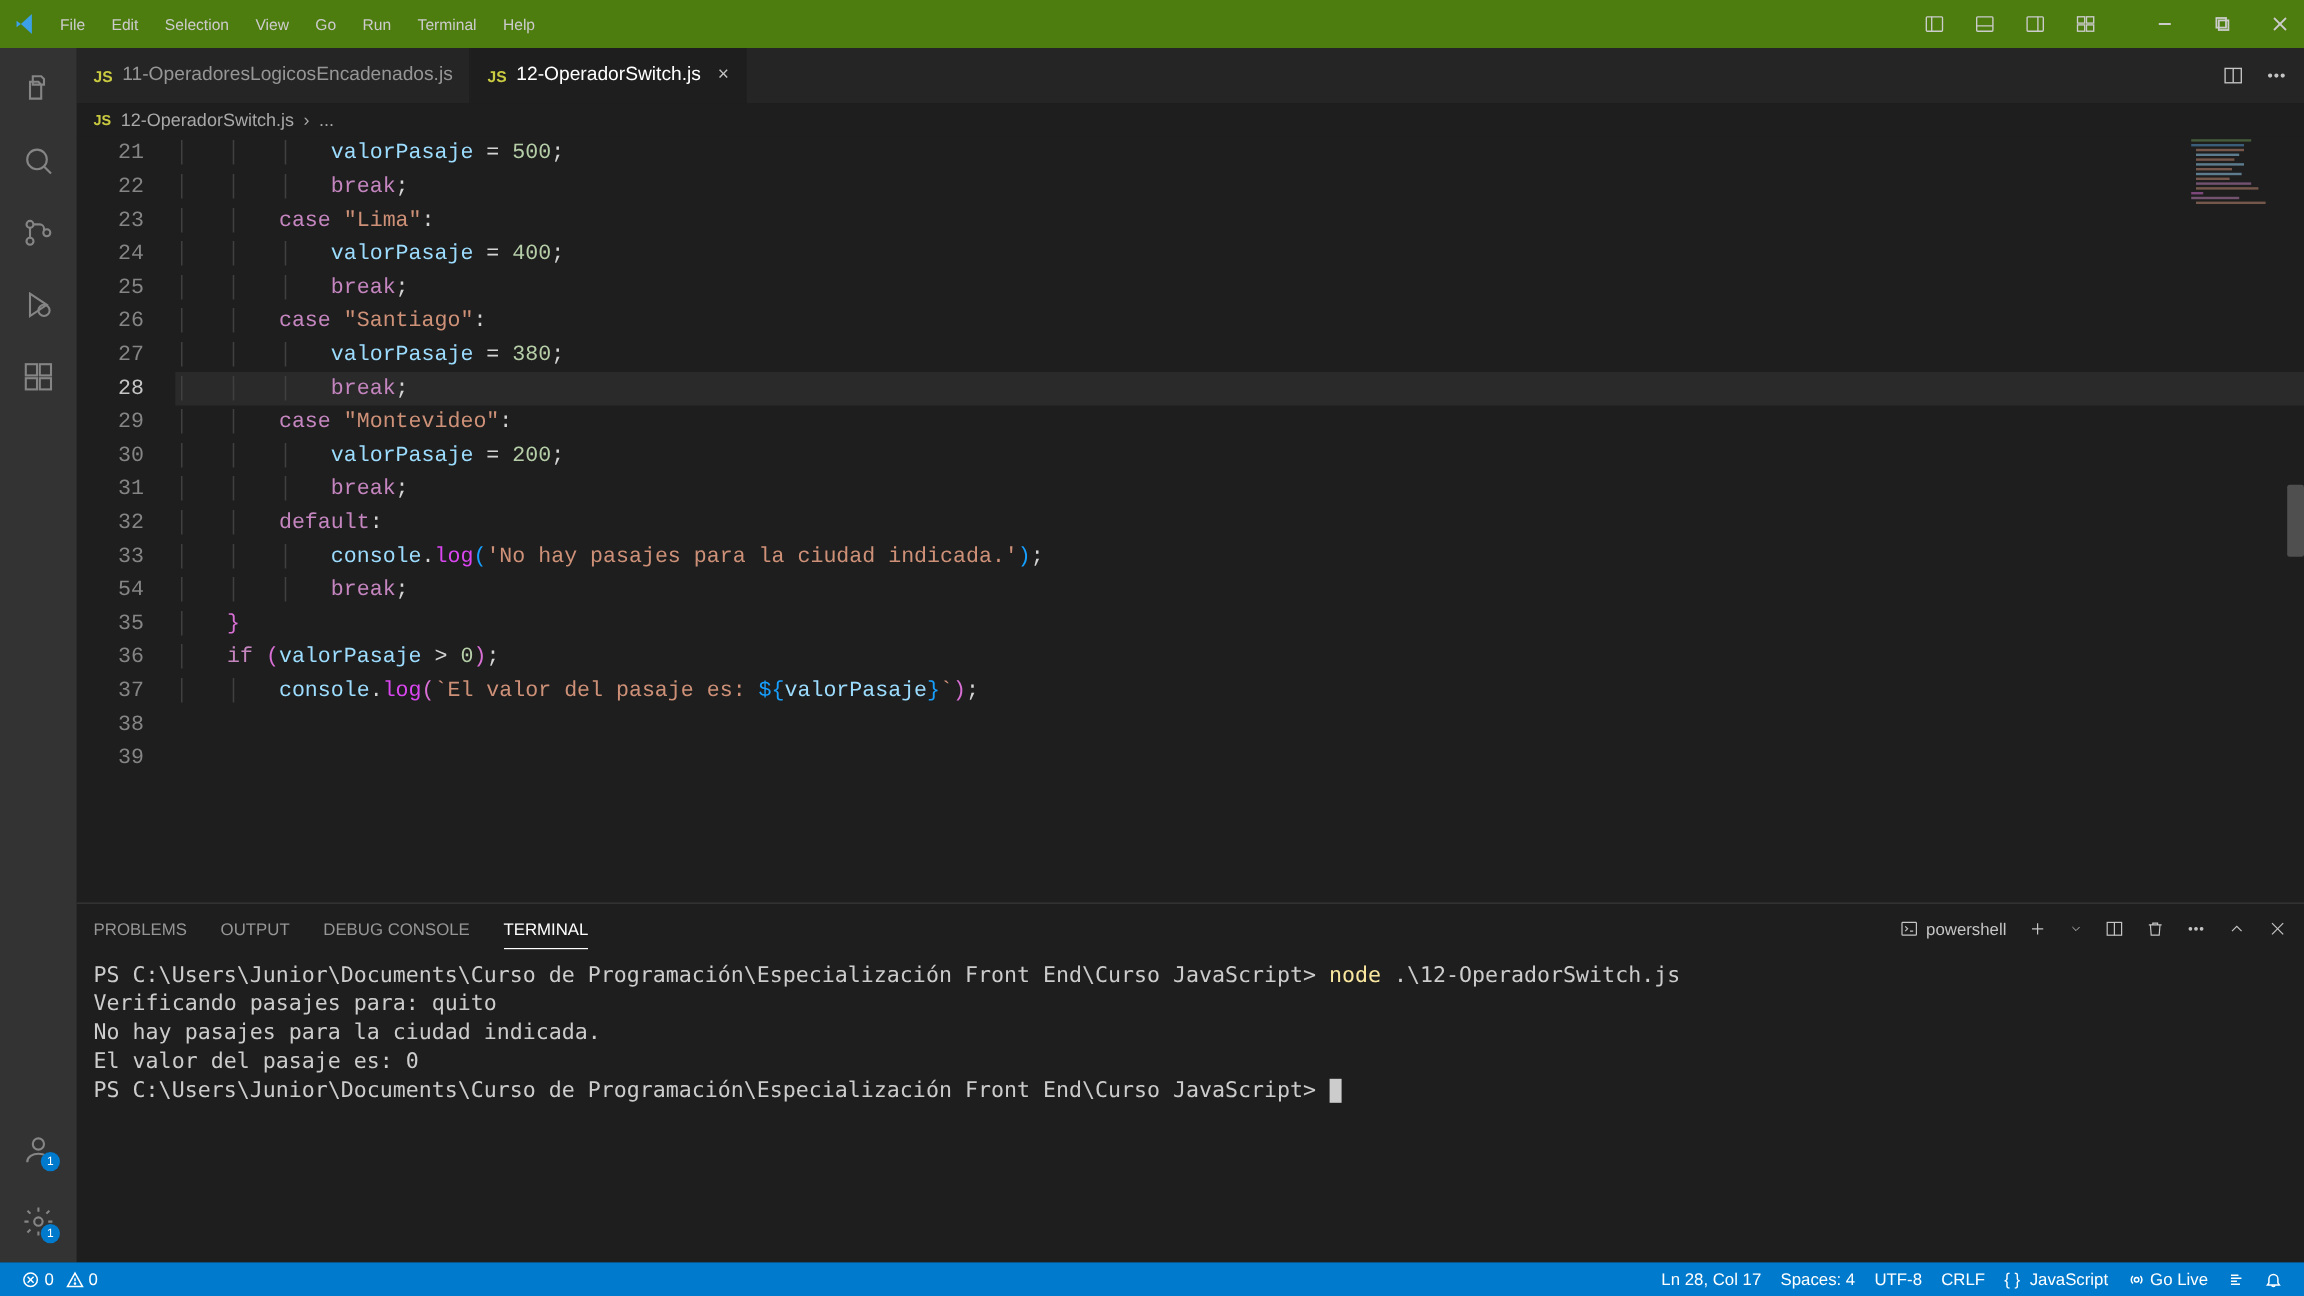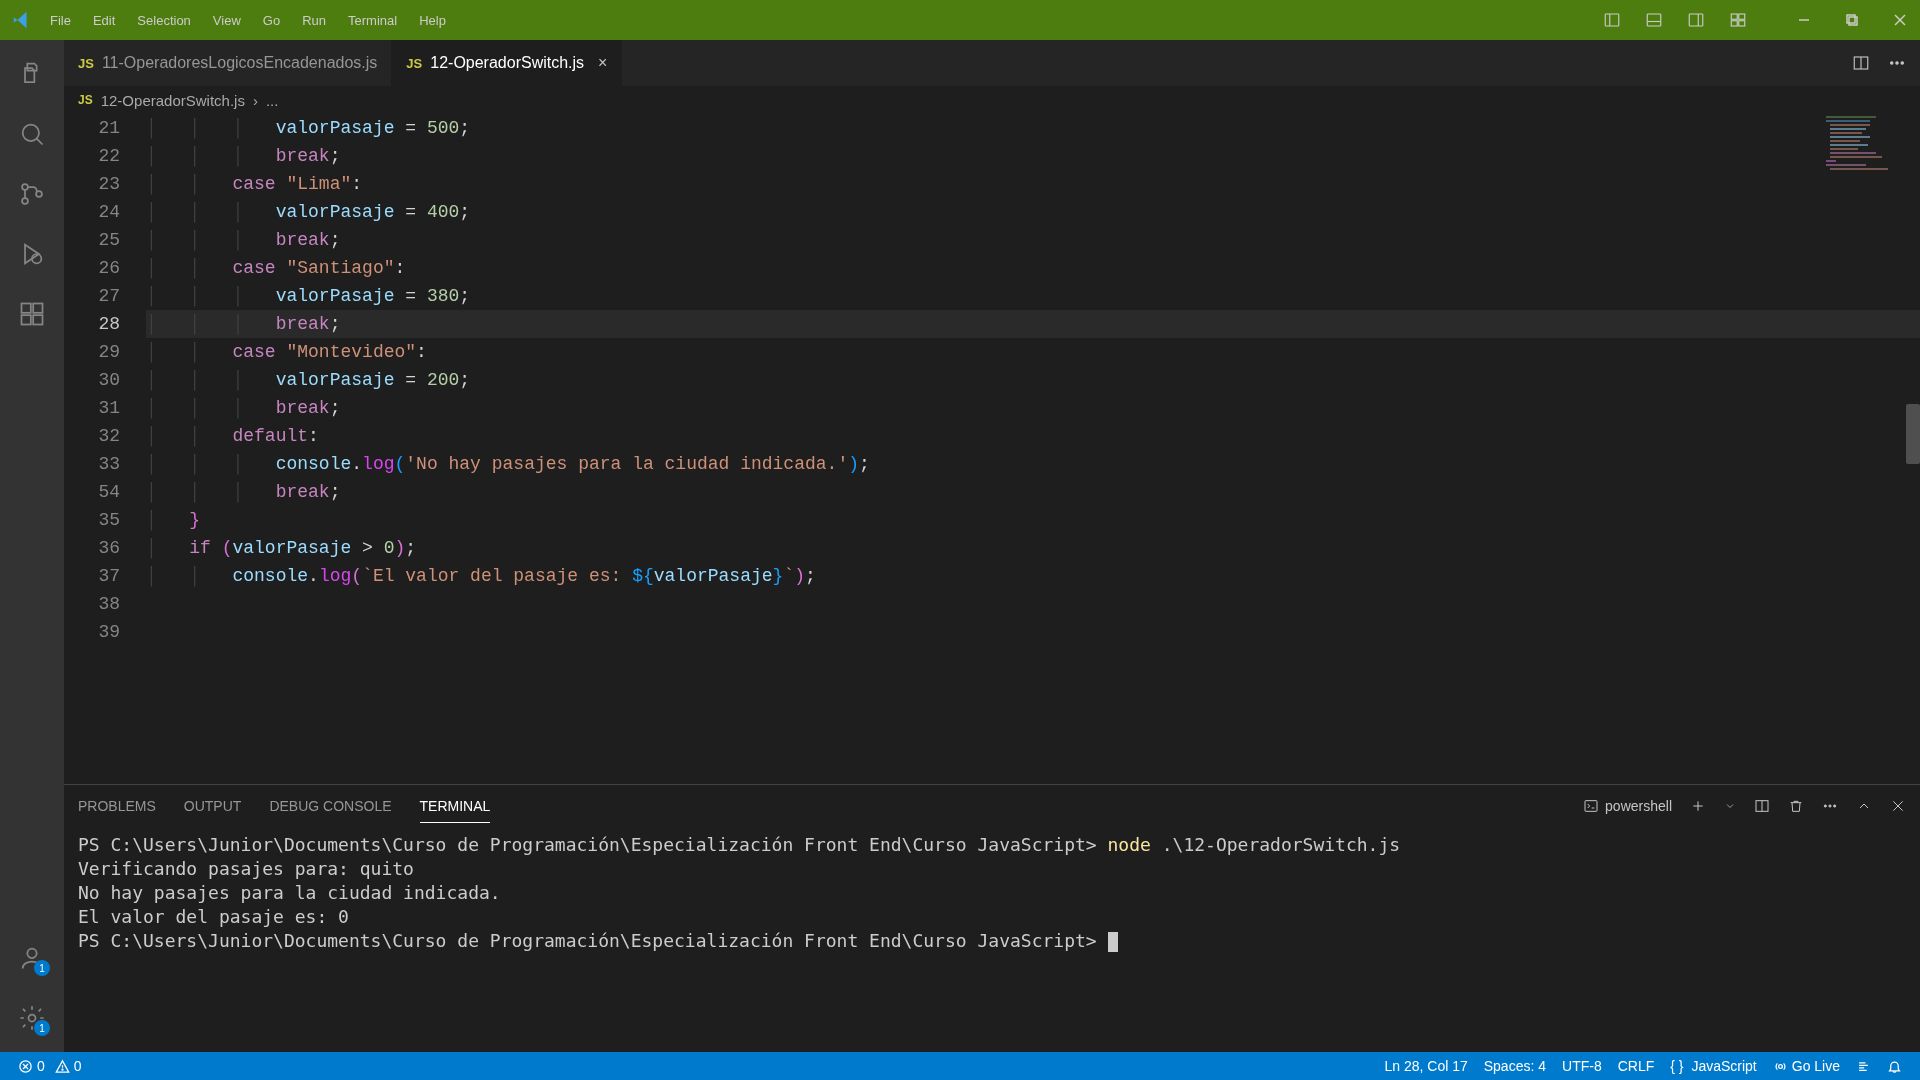--- a/index.html
+++ b/index.html
@@ -136,21 +136,21 @@
   opacity: 0.5;
 }
 .editor .scroll-ind {
   position: absolute; right: 0; top: 290px;
   width: 14px; height: 60px;
   background: #4f4f4f; border-radius: 2px;
 }
 
 
 .panel {
-  height: 268px;
+  height: 300px;
   border-top: 1px solid #414141;
   background: #1e1e1e;
   display: flex; flex-direction: column;
 }
 .panel-tabs {
   height: 42px;
   display: flex; align-items: center;
   padding: 0 14px;
   gap: 28px;
   font-size: 14px;

